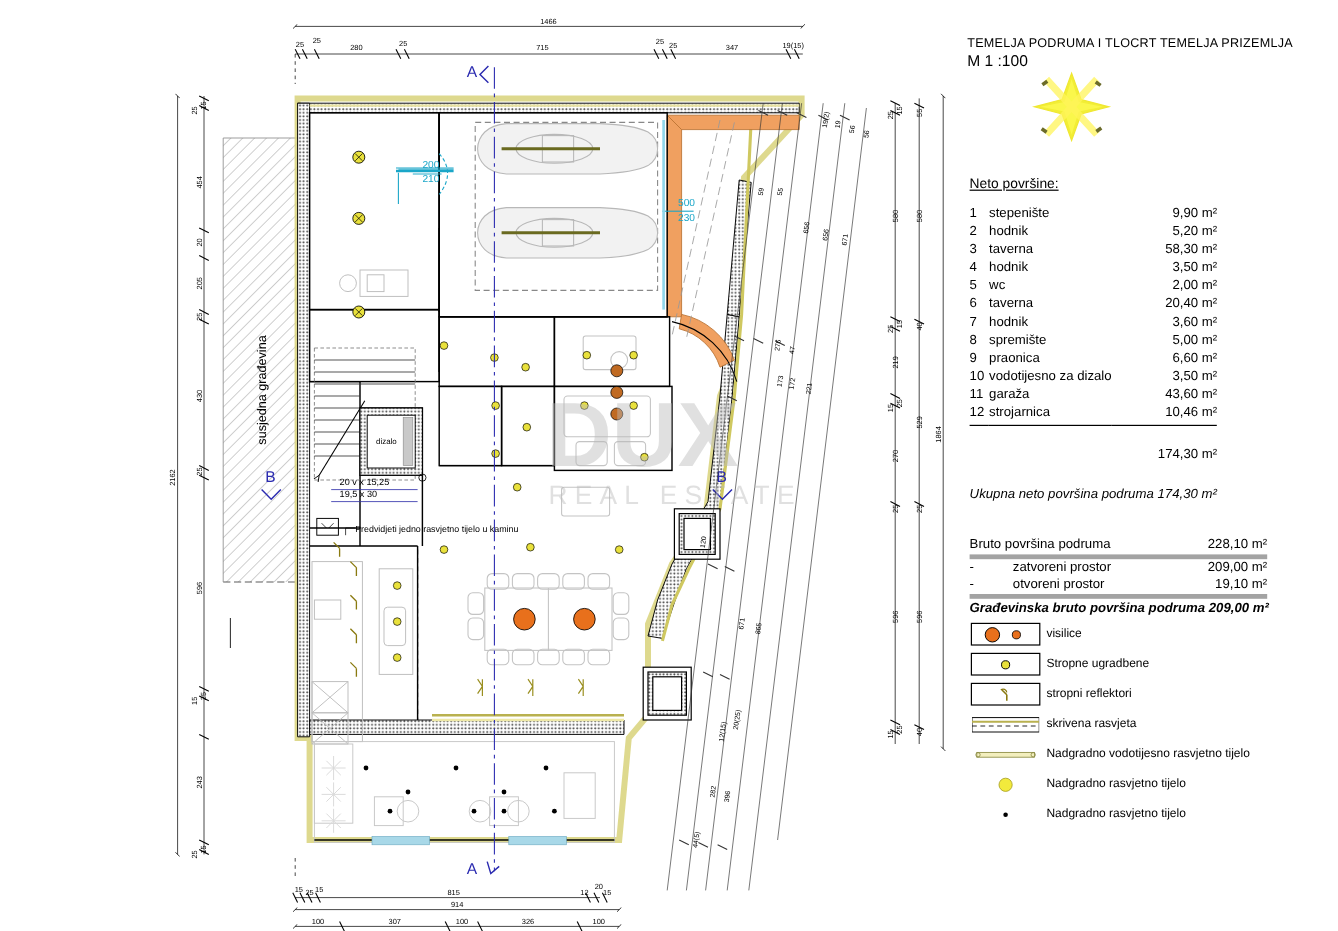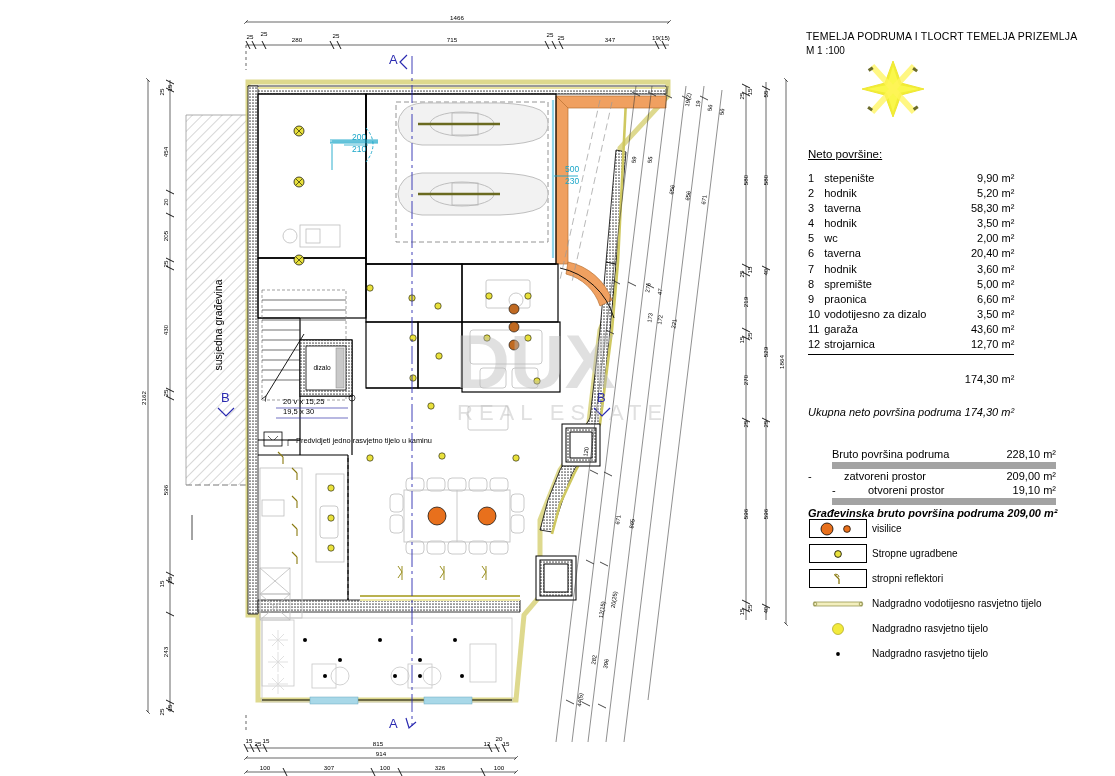--- a/index.html
+++ b/index.html
@@ -2,42 +2,42 @@
 <html><head>
 <meta charset="utf-8">
 <style>
   html,body{margin:0;padding:0;background:#ffffff;}
   body{width:1115px;height:776px;overflow:hidden;font-family:"Liberation Sans",sans-serif;color:#000;}
   #page{position:relative;width:1115px;height:776px;background:#fff;}
 
   
   #infopanel{position:absolute;left:806px;top:30px;width:300px;height:700px;}
   .title-line{font-size:10.5px;letter-spacing:.2px;line-height:13px;white-space:nowrap;}
-  .scale-line{font-size:10px;line-height:13px;margin-top:1px;}
+  .scale-line{font-size:13px;line-height:13px;margin-top:1px;}
 
   #starwrap{position:absolute;left:52px;top:28px;width:70px;height:62px;}
 
   .sect-head{font-size:11.5px;text-decoration:underline;margin:0;}
   #netoblock{position:absolute;left:2px;top:118px;width:230px;}
   table.areas{border-collapse:collapse;font-size:11px;margin-top:12px;}
   table.areas td{padding:0 0 1.5px 0;line-height:13.6px;white-space:nowrap;}
   table.areas td.num{padding-right:4px;}
   table.areas td.val{text-align:right;padding-left:10px;width:78px;}
   table.areas tr.lastrow td{border-bottom:1px solid #000;padding-bottom:2px;}
   table.areas tr.sumrow td{padding-top:18px;}
 
   #ukupno{position:absolute;left:2px;top:376px;font-size:11px;font-style:italic;white-space:nowrap;}
 
   #brutoblock{position:absolute;left:2px;top:417px;width:248px;font-size:11px;}
   #brutoblock .brow{display:flex;line-height:14.5px;}
   #brutoblock .bl{flex:1 1 auto;white-space:nowrap;}
   #brutoblock .bv{width:74px;text-align:right;white-space:nowrap;}
   #brutoblock .dash{width:14px;}
   #brutoblock .indent{padding-left:22px;}
-  .ulfull{border-bottom:7px solid #a3a3a3;margin-left:24px;}
+  .ulfull{border-bottom:4px solid #a3a3a3;}
   #brutoblock .final{font-style:italic;font-weight:bold;white-space:nowrap;margin-top:1px;line-height:15px;}
 
   
   #legend{position:absolute;left:2px;top:486px;width:300px;font-size:10px;}
   .lrow{display:flex;align-items:center;height:25px;}
   .lsym{width:60px;flex:0 0 60px;display:flex;align-items:center;justify-content:center;}
   .ltxt{padding-left:4px;white-space:nowrap;line-height:12px;}
   .box{width:56px;height:17px;border:1px solid #000;background:#fff;display:flex;align-items:center;justify-content:center;}
 
   
@@ -649,21 +649,21 @@
               <td class="val">3,50 m²</td>
             </tr>
             <tr>
               <td class="num">11</td>
               <td>garaža</td>
               <td class="val">43,60 m²</td>
             </tr>
             <tr class="lastrow">
               <td class="num">12</td>
               <td>strojarnica</td>
-              <td class="val">12,70 m²</td>
+              <td class="val">10,46 m²</td>
             </tr>
             <tr class="sumrow">
               <td></td>
               <td></td>
               <td class="val">174,30 m²</td>
             </tr>
           </tbody>
       </table>
     </div>
 
@@ -717,20 +717,30 @@
           <div class="box">
             <svg width="48" height="14" viewBox="0 0 48 14">
               <path d="M21,3 l4,4 M25,7 v5" stroke="#8a7a10" stroke-width="1.3" fill="none"></path>
               <path d="M20,3 a3,3 0 0 1 5,2" stroke="#8a7a10" stroke-width="1" fill="none"></path>
             </svg>
           </div>
         </div>
         <div class="ltxt">stropni reflektori</div>
       </div>
 
+      <div class="lrow">
+        <div class="lsym">
+          <svg width="56" height="16" viewBox="0 0 56 16">
+            <rect x="0" y="2" width="56" height="12" fill="#fff" stroke="#000" stroke-width="0.8"></rect>
+            <line x1="0" y1="5.5" x2="56" y2="5.5" stroke="#b9b14f" stroke-width="1.6"></line>
+            <line x1="0" y1="9" x2="56" y2="9" stroke="#000" stroke-width="0.7" stroke-dasharray="4 3"></line>
+          </svg>
+        </div>
+        <div class="ltxt">skrivena rasvjeta</div>
+      </div>
 
       <div class="lrow">
         <div class="lsym">
           <svg width="56" height="12" viewBox="0 0 56 12">
             <rect x="4" y="4" width="48" height="4" fill="#f3efbe" stroke="#8a8a40" stroke-width="0.7"></rect>
             <circle cx="5" cy="6" r="1.8" fill="none" stroke="#8a8a40" stroke-width="0.7"></circle>
             <circle cx="51" cy="6" r="1.8" fill="none" stroke="#8a8a40" stroke-width="0.7"></circle>
           </svg>
         </div>
         <div class="ltxt">Nadgradno vodotijesno rasvjetno tijelo</div>

